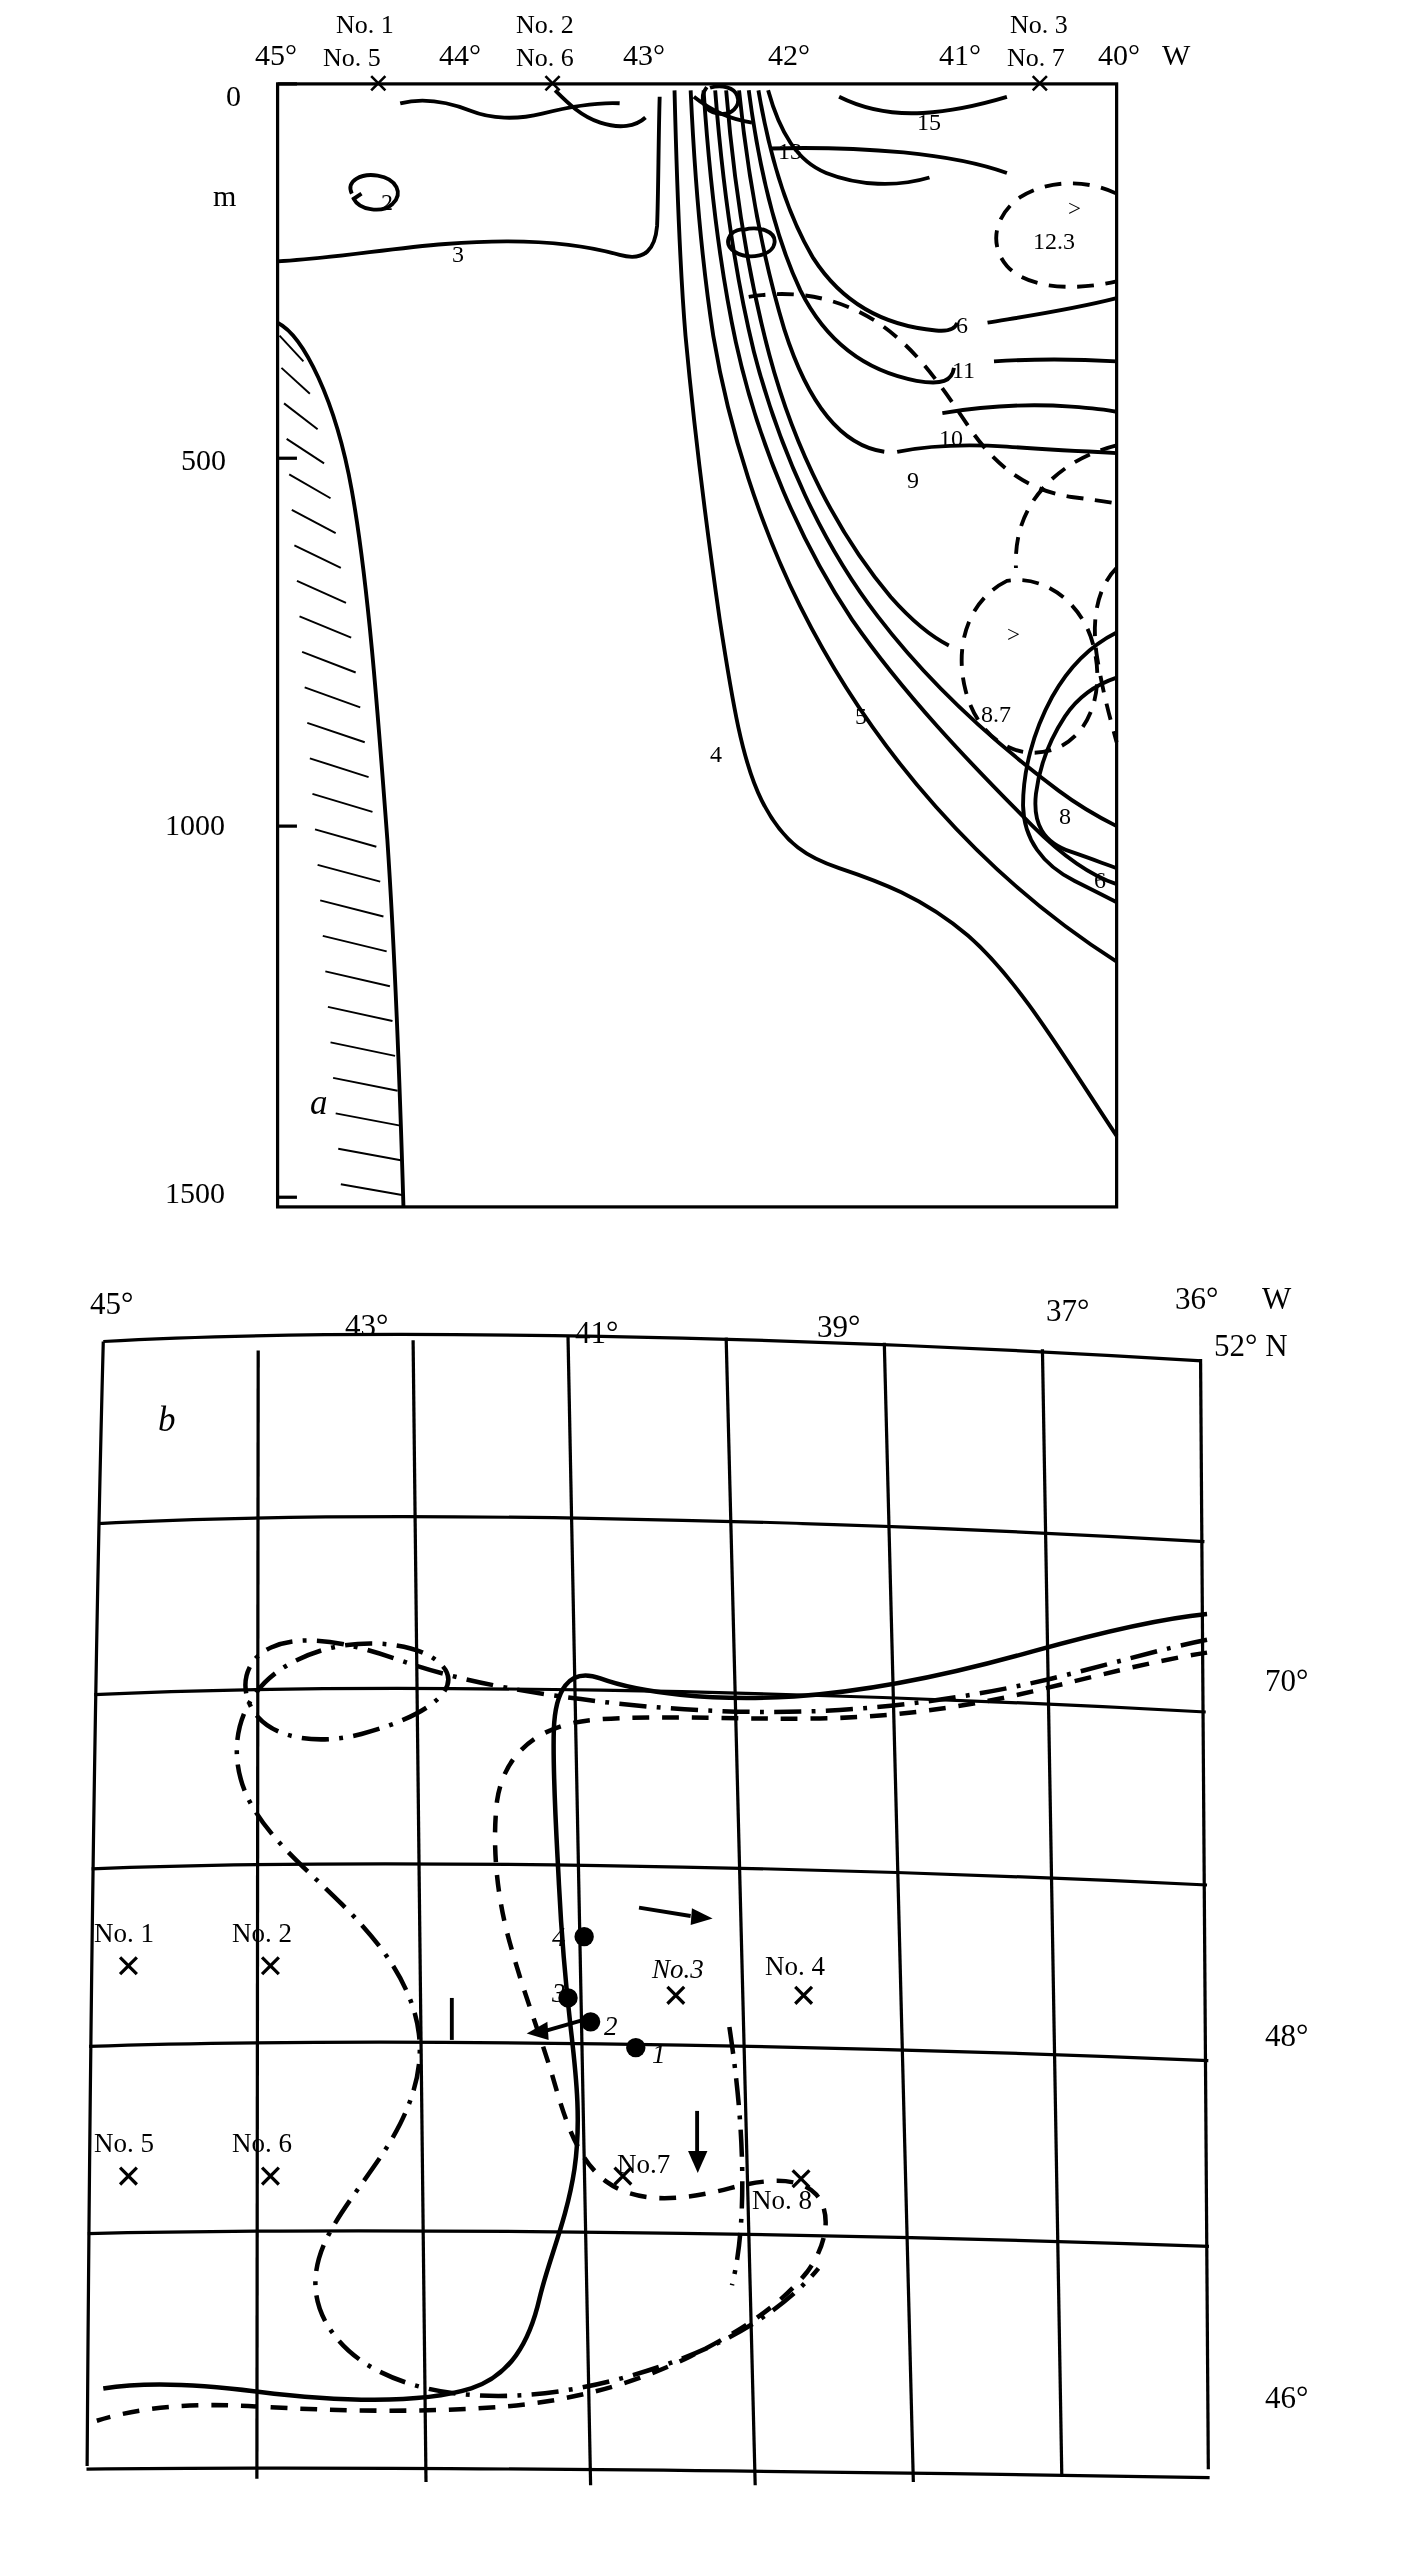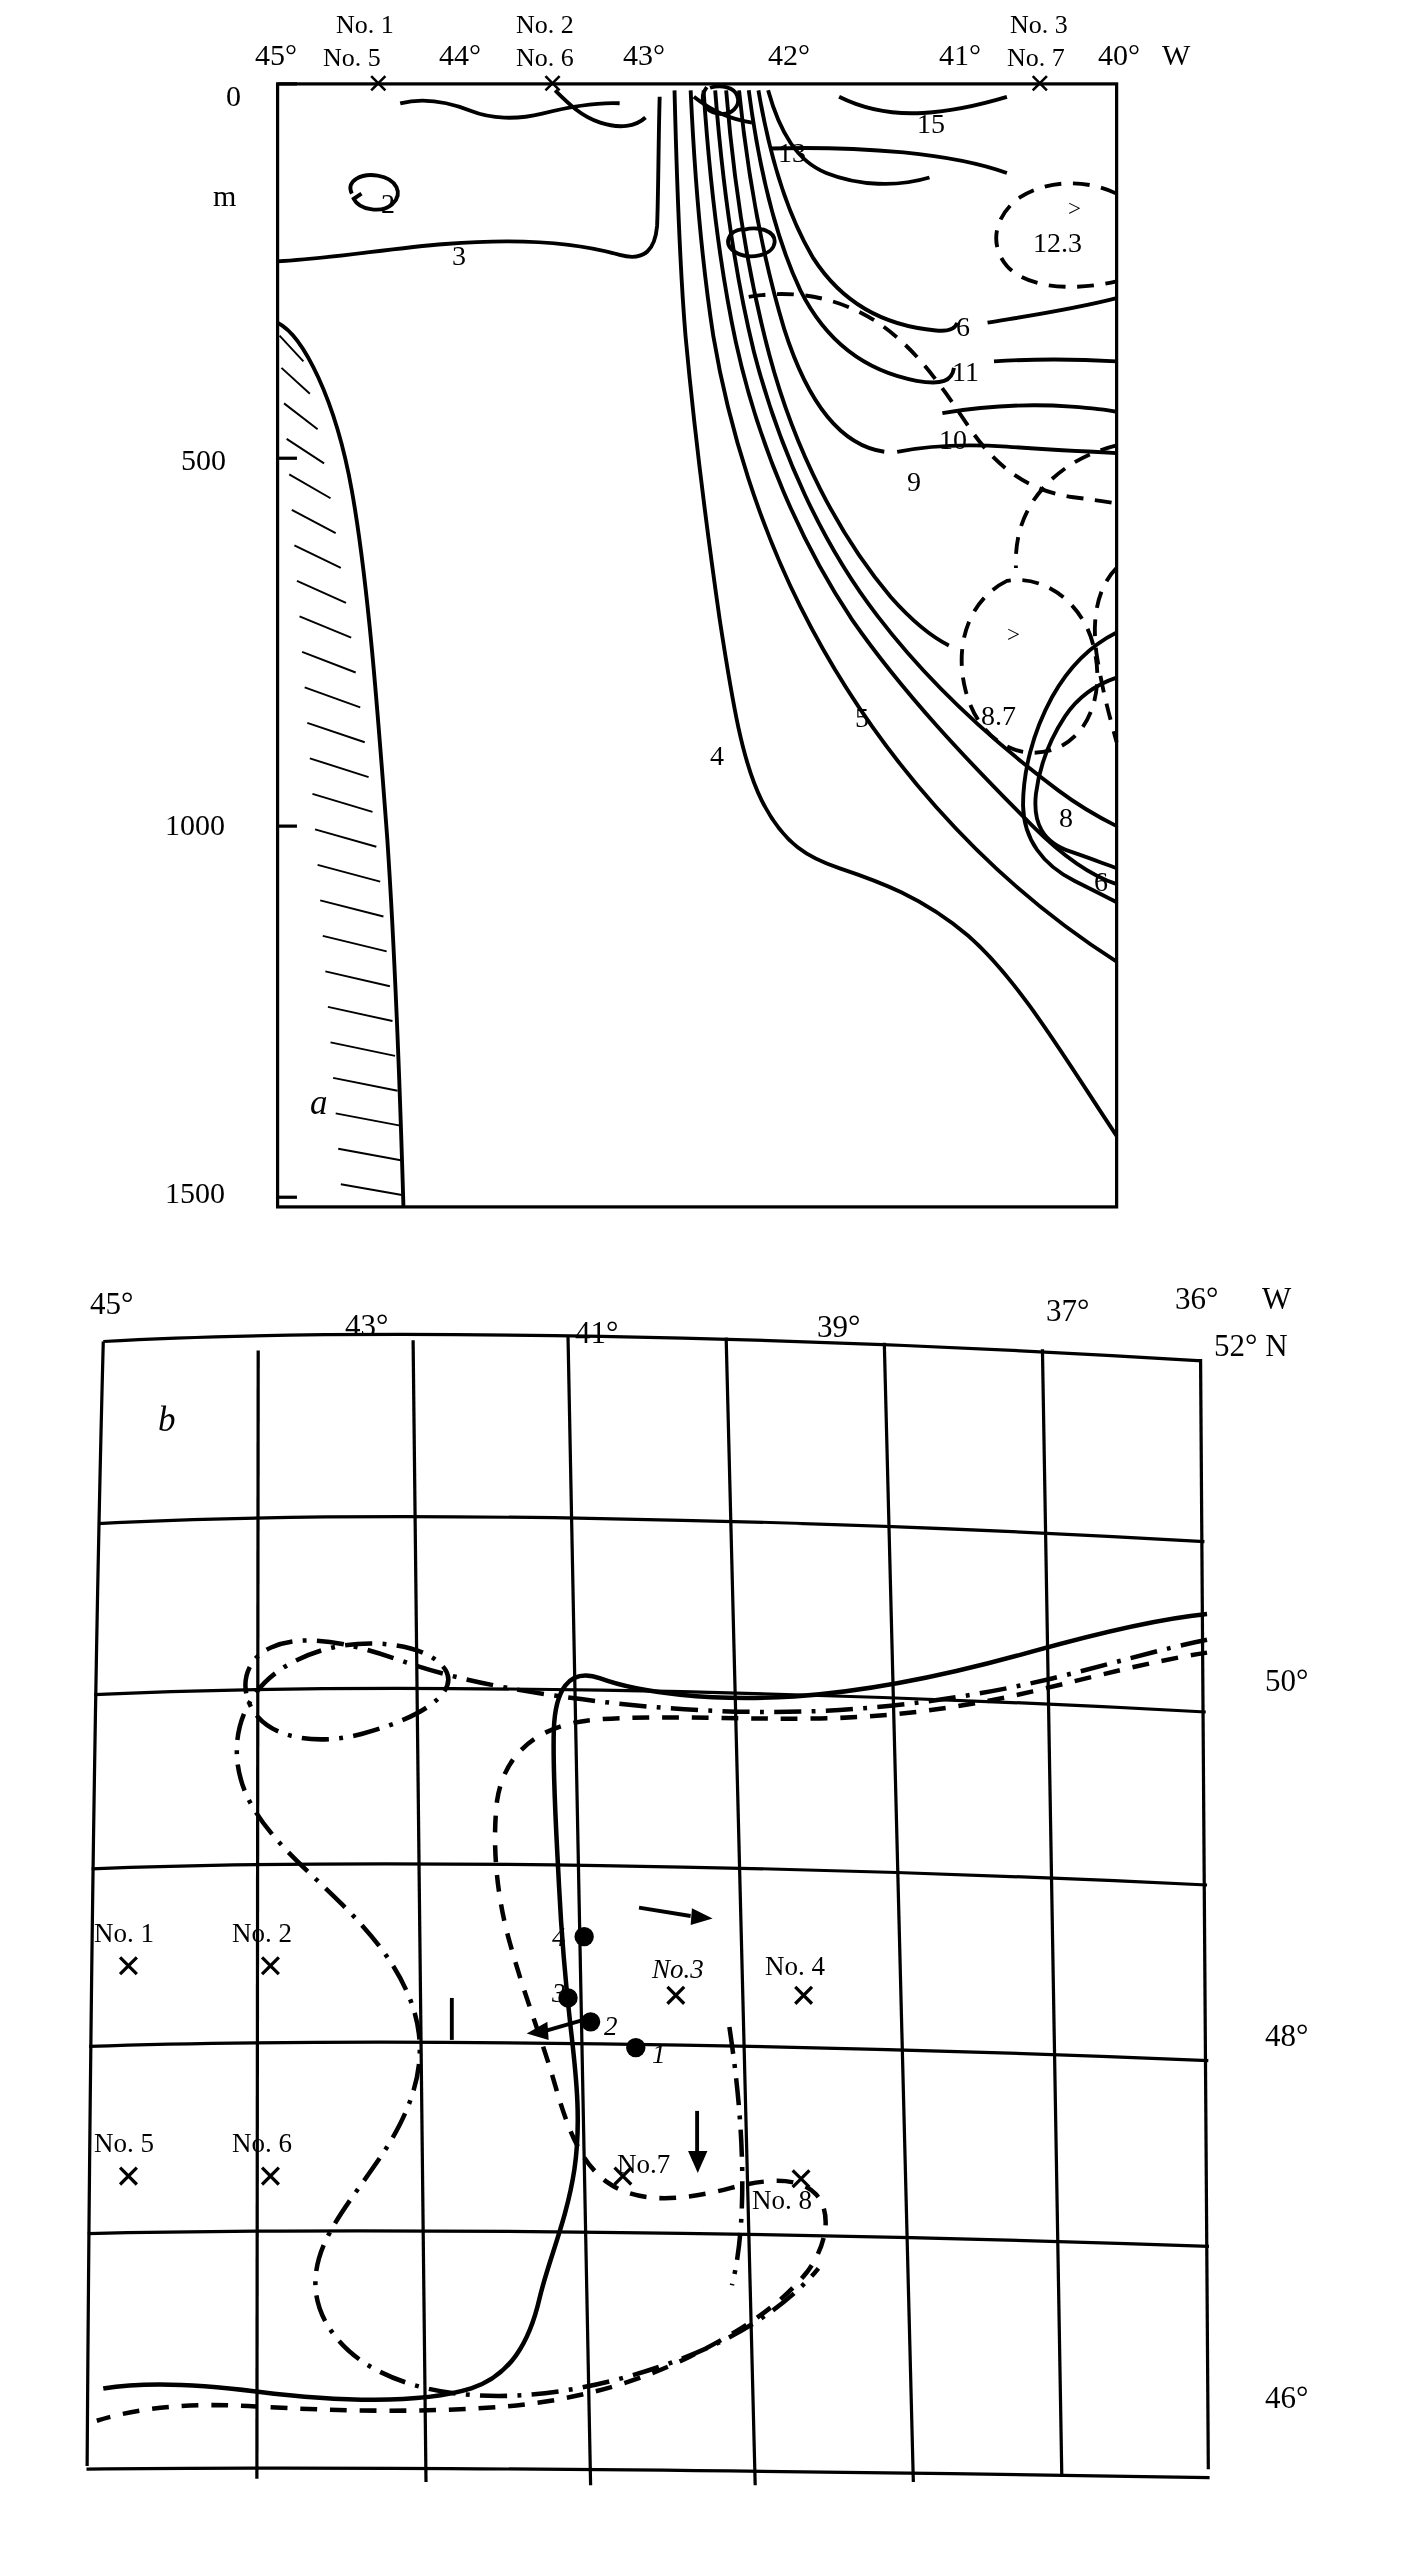--- a/index.html
+++ b/index.html
@@ -7,21 +7,21 @@
   .page{position:relative;width:1411px;height:2576px;overflow:hidden;}
 
   
   .lbl{position:absolute;white-space:nowrap;line-height:1;}
   svg{display:block;}
 
   
   #panel-a{position:absolute;left:0;top:0;width:1411px;height:1265px;}
   #panel-a .axis-lbl{font-size:30px;}
   #panel-a .sta-lbl{font-size:26px;}
-  #panel-a .cont-lbl{font-size:28px;}
+  #panel-a .cont-lbl{font-size:24px;}
   #panel-a .panel-letter{font-size:35px;font-style:italic;}
   #panel-a .unit{font-size:30px;}
 
   
   #panel-b{position:absolute;left:0;top:1265px;width:1411px;height:1311px;}
   #panel-b .axis-lbl{font-size:31px;}
   #panel-b .sta-lbl{font-size:27px;}
   #panel-b .pt-lbl{font-size:27px;font-style:italic;}
   #panel-b .panel-letter{font-size:35px;font-style:italic;}
 </style>
@@ -186,21 +186,21 @@
 
     <div class="lbl axis-lbl" style="left:90px;top:22.6px;">45°</div>
     <div class="lbl axis-lbl" style="left:345px;top:45px;">43°</div>
     <div class="lbl axis-lbl" style="left:575px;top:52px;">41°</div>
     <div class="lbl axis-lbl" style="left:817px;top:46px;">39°</div>
     <div class="lbl axis-lbl" style="left:1046px;top:30px;">37°</div>
     <div class="lbl axis-lbl" style="left:1175px;top:18px;">36°</div>
     <div class="lbl axis-lbl" style="left:1262px;top:18px;">W</div>
 
     <div class="lbl axis-lbl" style="left:1214px;top:65px;">52° N</div>
-    <div class="lbl axis-lbl" style="left:1265px;top:400px;">50°</div>
+    <div class="lbl axis-lbl" style="left:1265px;top:400px;">70°</div>
     <div class="lbl axis-lbl" style="left:1265px;top:755px;">48°</div>
     <div class="lbl axis-lbl" style="left:1265px;top:1117px;">46°</div>
 
     <div class="lbl panel-letter" style="left:158px;top:137px;">b</div>
 
     <div class="lbl sta-lbl" style="left:94px;top:655px;">No. 1</div>
     <div class="lbl sta-lbl" style="left:232px;top:655px;">No. 2</div>
     <div class="lbl sta-lbl" style="left:652px;top:691px;font-style:italic;">No.3</div>
     <div class="lbl sta-lbl" style="left:765px;top:688px;">No. 4</div>
     <div class="lbl sta-lbl" style="left:94px;top:865px;">No. 5</div>

